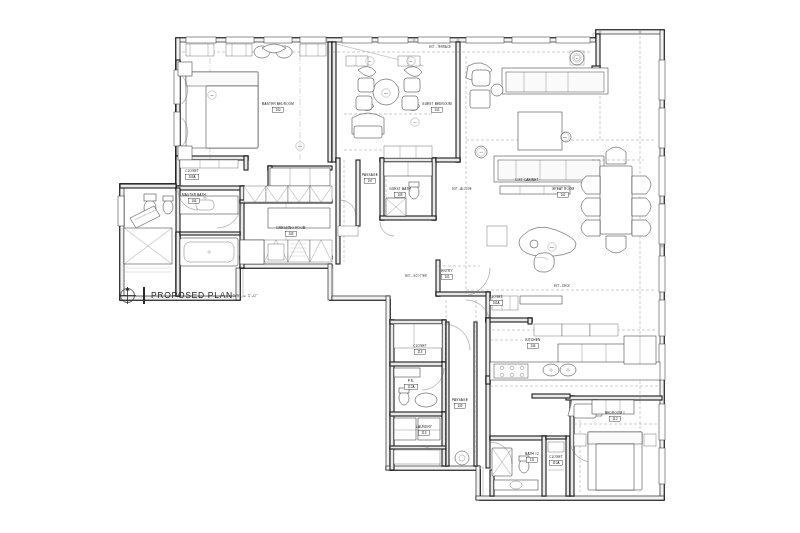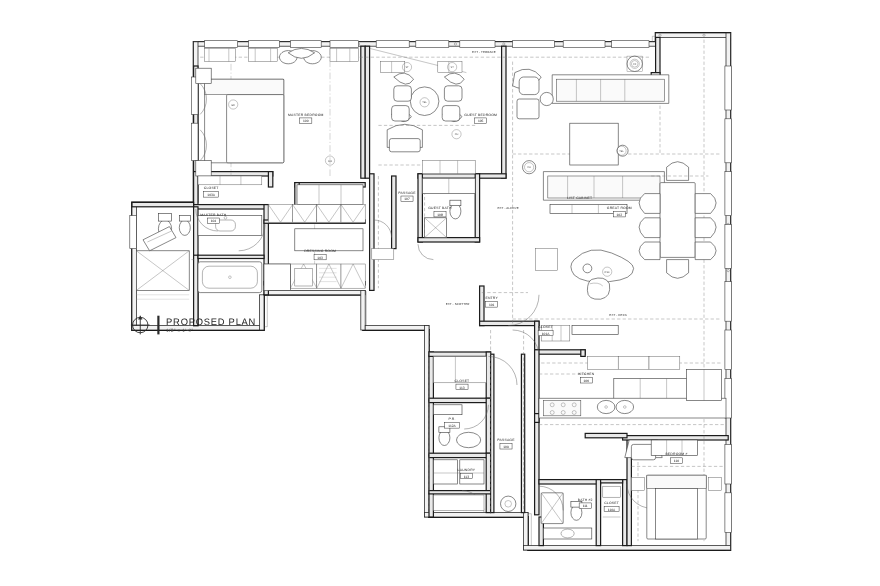--- a/index.html
+++ b/index.html
@@ -31,21 +31,21 @@
         fill:#333;text-anchor:middle;letter-spacing:0.1px;}
   .dtxt{font-family:"Liberation Sans",sans-serif;font-size:2.3px;
         fill:#555;text-anchor:middle;}
   .tagbox{fill:#fff;stroke:#1a1a1a;stroke-width:0.4;}
 
   
   #titleblock{position:absolute;left:118px;top:286px;
               display:flex;align-items:center;gap:6px;}
   .north{width:19px;height:19px;position:relative;flex:0 0 auto;}
   .tbar{width:2px;height:17px;background:#2a2a2a;flex:0 0 auto;}
-  .ttext{display:flex;flex-direction:column;justify-content:center;line-height:1;}
+  .ttext{display:flex;flex-direction:row;justify-content:center;line-height:1;}
   .tmain{font-size:8.5px;letter-spacing:0.7px;color:#1d1d1d;}
   .tsub{font-size:4.4px;letter-spacing:0.3px;color:#4a4a4a;margin-top:2.5px;}
 </style>
 </head>
 <body>
 
 <div id="sheet">
 
   <svg id="plan" width="800" height="533" viewBox="0 0 800 533">
 

